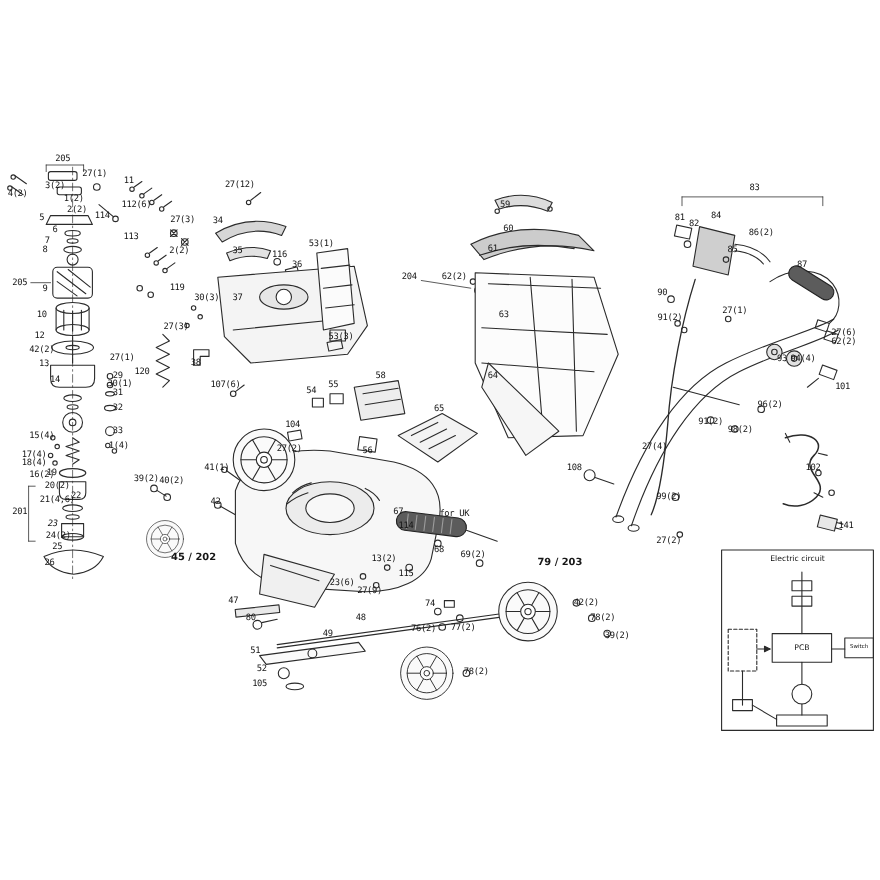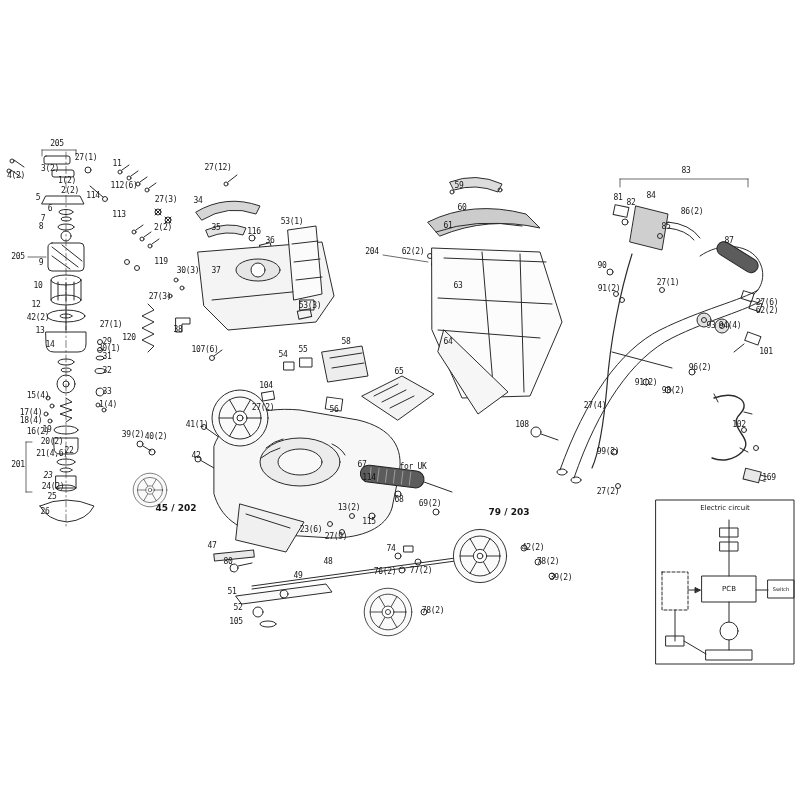--- a/index.html
+++ b/index.html
@@ -399,20 +399,20 @@
       <span class="part-label" style="left: 730px; top: 326px;">94(4)</span>
       <span class="part-label" style="left: 700px; top: 368px;">96(2)</span>
       <span class="part-label" style="left: 673px; top: 391px;">98(2)</span>
       <span class="part-label" style="left: 646px; top: 383px;">91(2)</span>
       <span class="part-label" style="left: 595px; top: 406px;">27(4)</span>
       <span class="part-label" style="left: 608px; top: 452px;">99(2)</span>
       <span class="part-label" style="left: 608px; top: 492px;">27(2)</span>
       <span class="part-label" style="left: 522px; top: 425px;">108</span>
       <span class="part-label" style="left: 766px; top: 352px;">101</span>
       <span class="part-label" style="left: 739px; top: 425px;">102</span>
-      <span class="part-label" style="left: 769px; top: 478px;">169</span>
+      <span class="part-label" style="left: 769px; top: 478px;">141</span>
     </div>
 
 <span class="inset-title">Electric circuit</span>
 <span class="pcb-label">PCB</span>
 <span class="switch-label">Switch</span>
 
 </div>
 
 </body></html>

